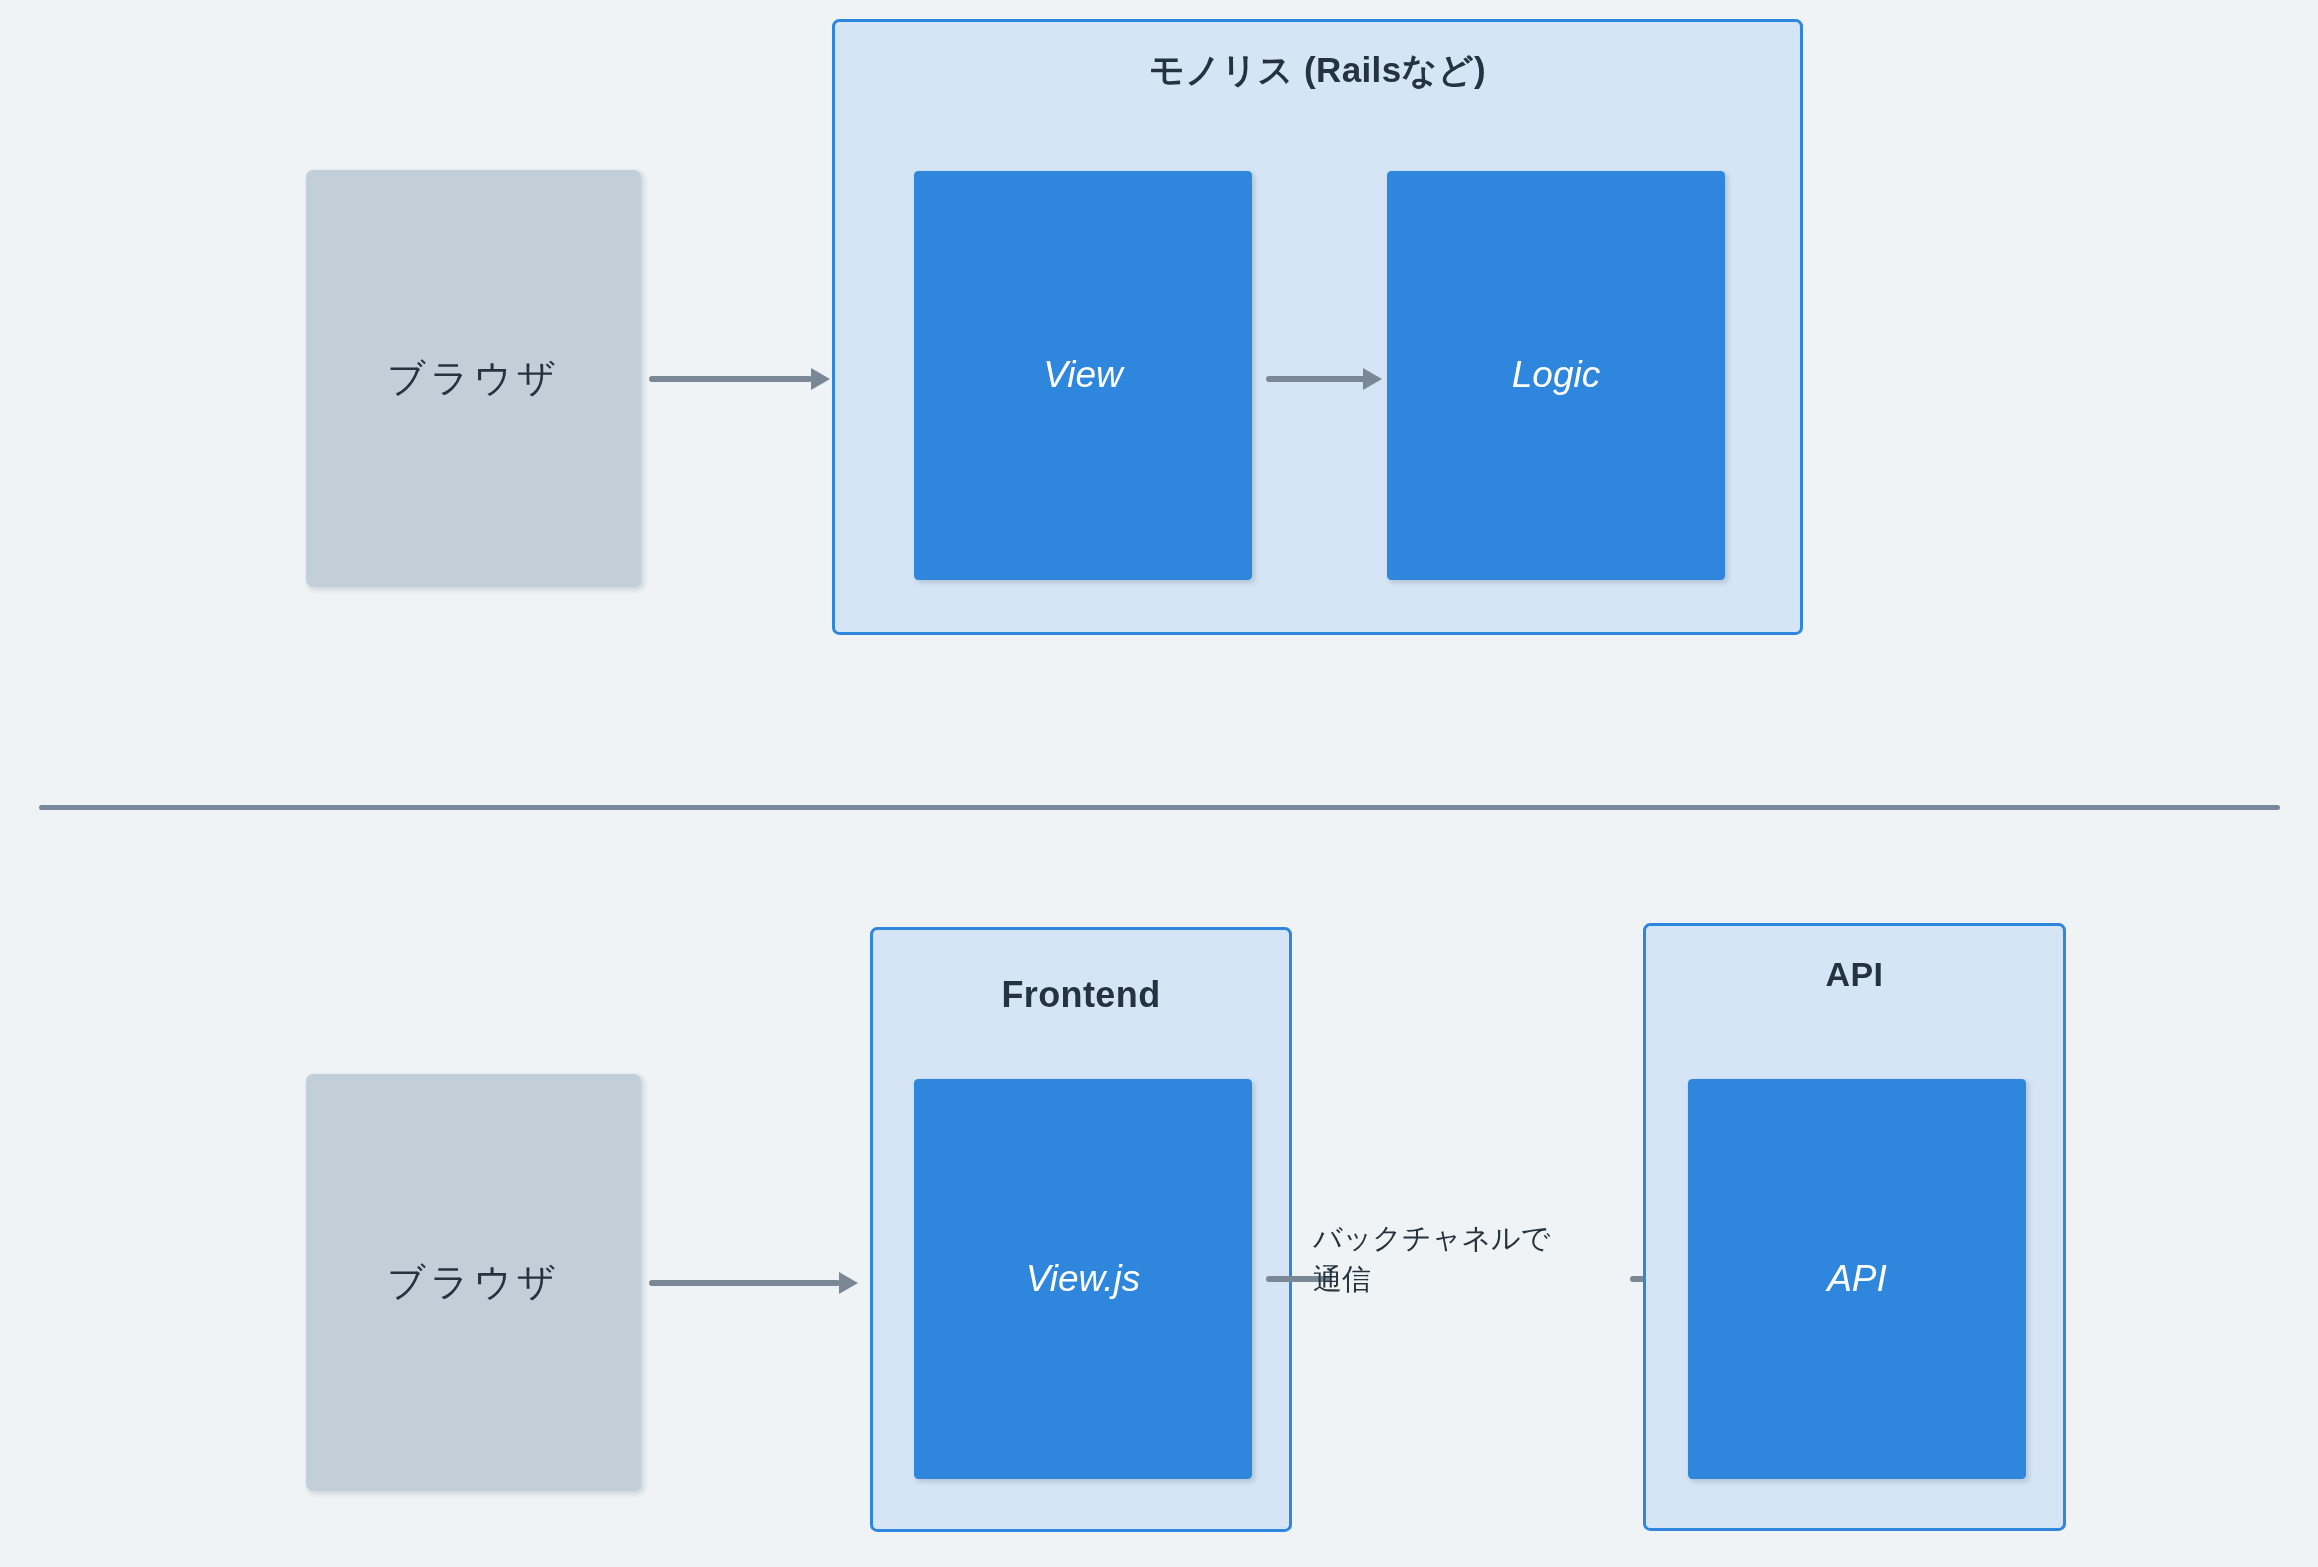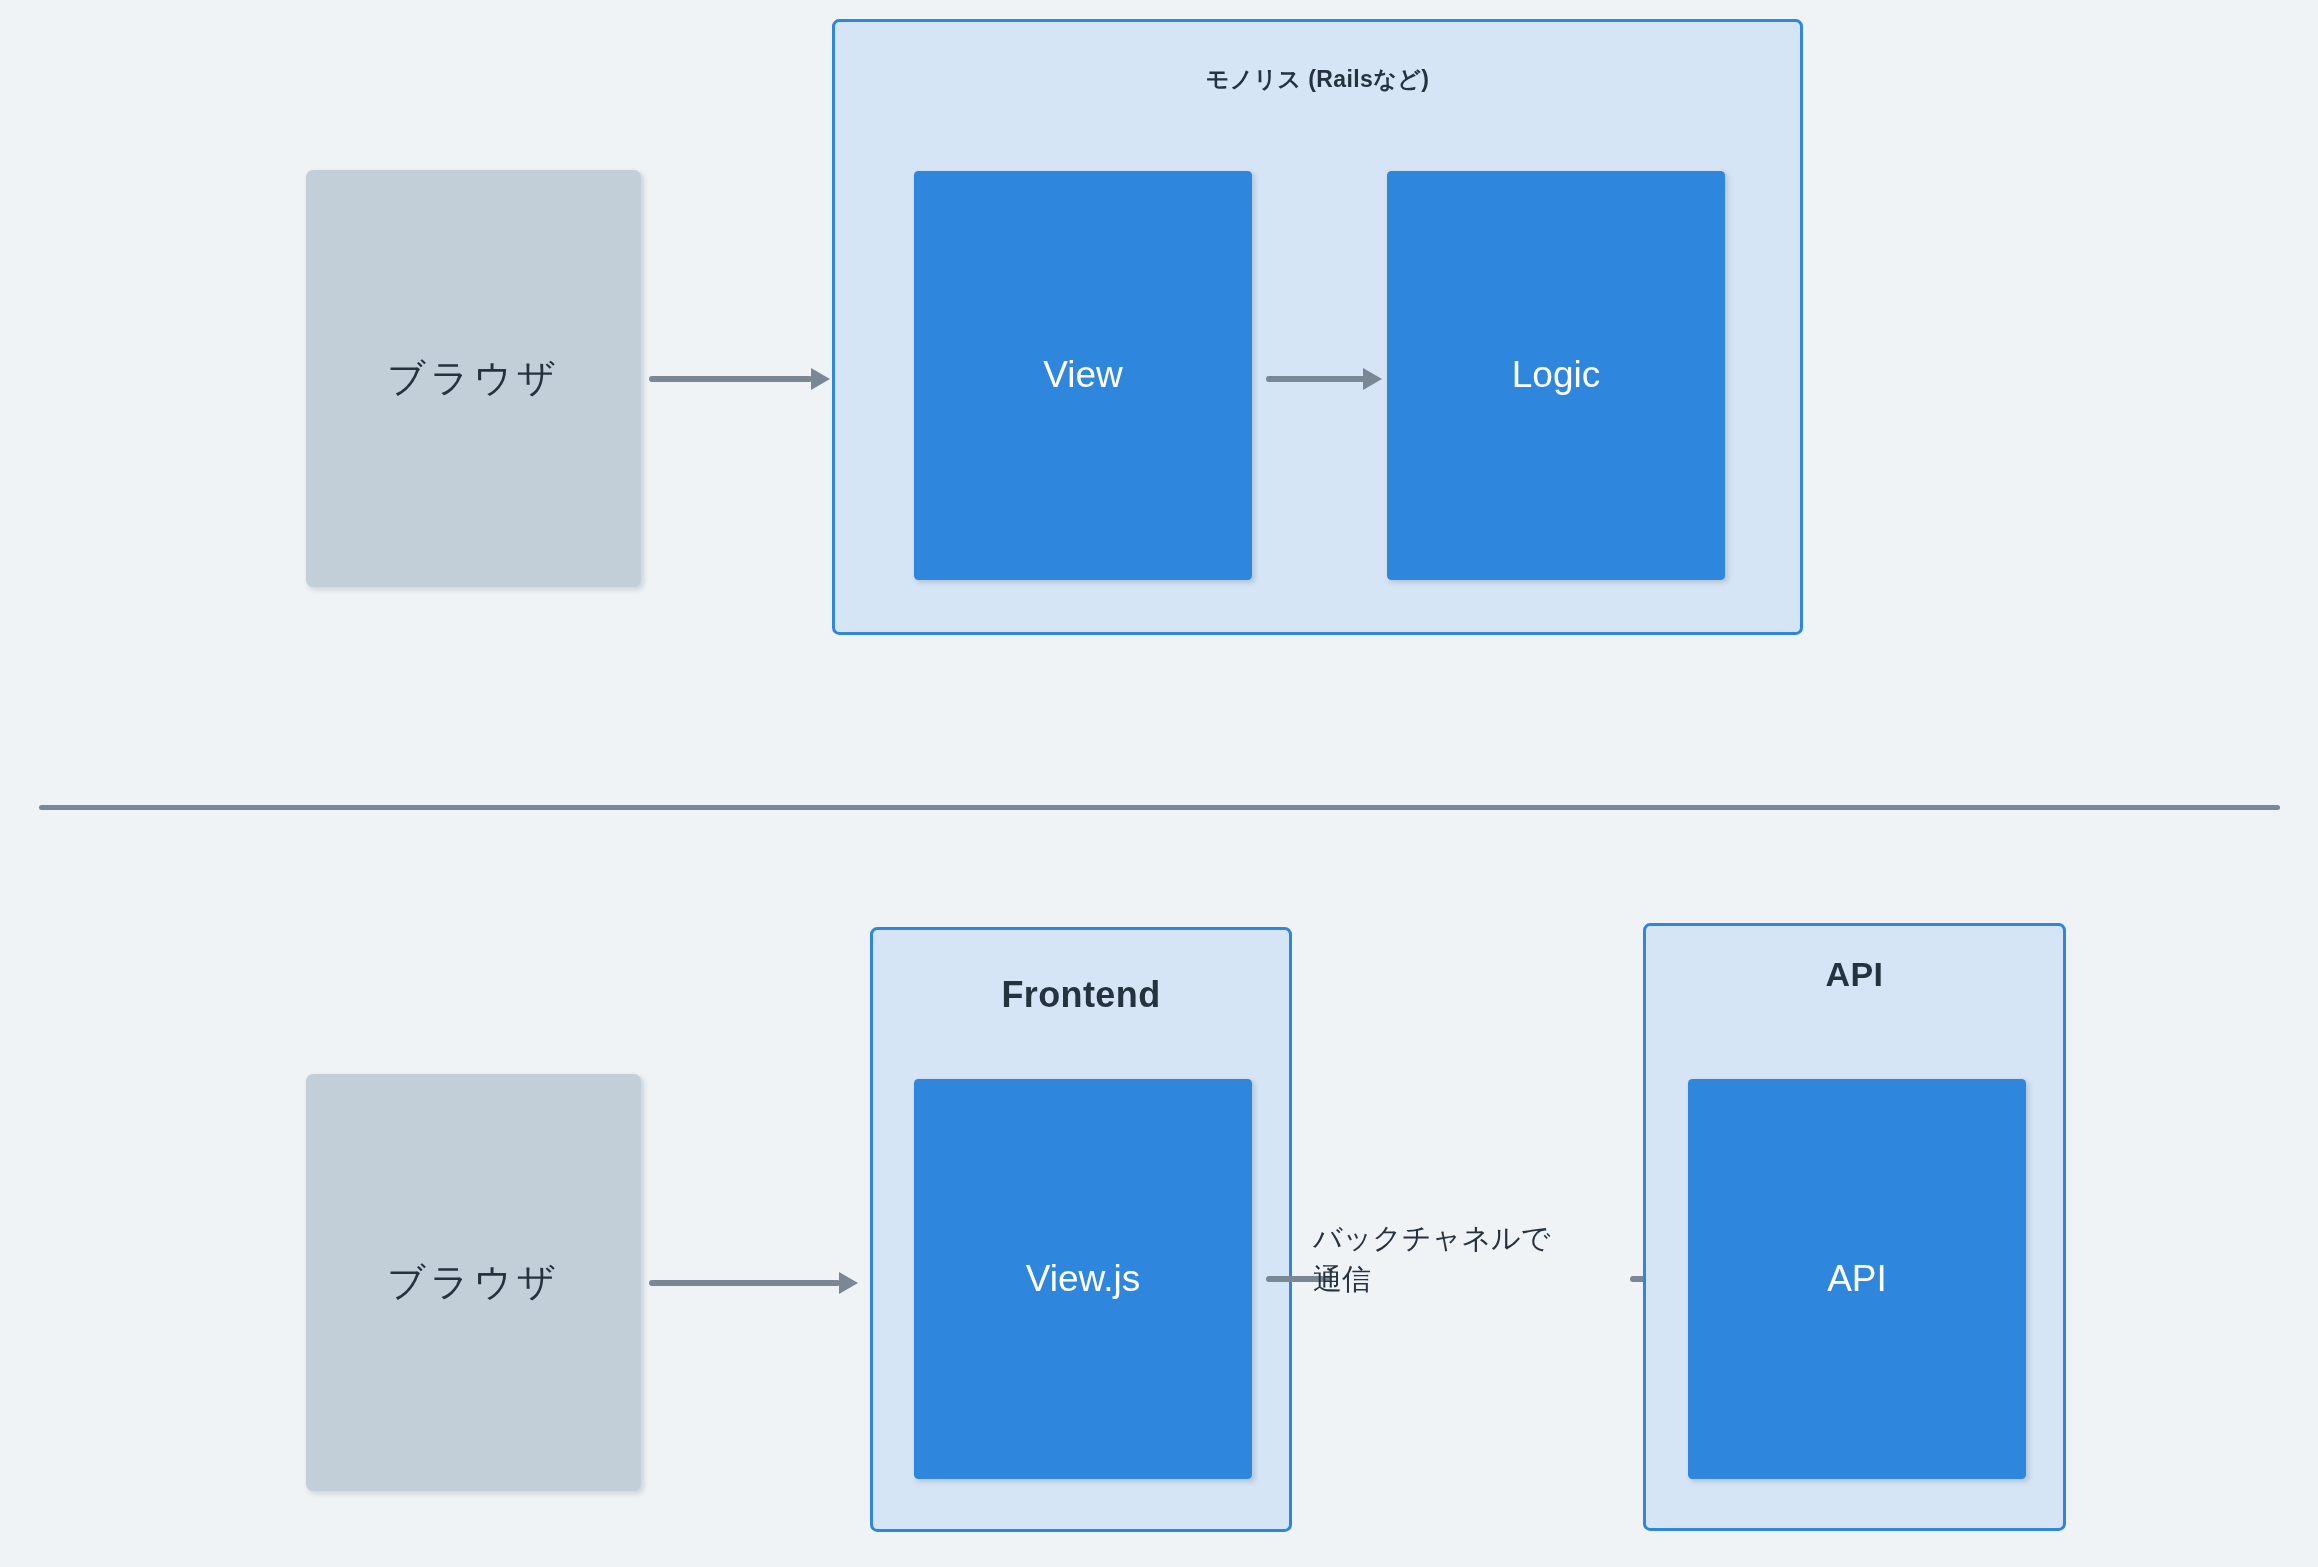--- a/index.html
+++ b/index.html
@@ -41,20 +41,21 @@
 
   
   .node-blue {
     background: #2f86dd;
     border-radius: 4.4px;
     box-shadow: 2.2px 2.9px 5.1px rgba(40,60,80,0.18);
     display: flex;
     align-items: center;
     justify-content: center;
     color: #ffffff;
+    font-style: italic;
   }
   
   .node-gray {
     background: #c2cfd9;
     border-radius: 7px;
     box-shadow: 2.2px 2.9px 5.1px rgba(40,60,80,0.16);
     display: flex;
     align-items: center;
     justify-content: center;
     color: #25333f;
@@ -100,21 +101,21 @@
     line-height: 1.42;
     white-space: pre-line;
   }
 </style>
 </head>
 <body>
 
 <div class="stage">
 
   <div class="abs group-panel" style="left:832px; top:19px; width:971px; height:616px;">
-    <div class="group-title" style="top:42px; font-size:23px;">モノリス (Railsなど)</div>
+    <div class="group-title" style="top:25px; font-size:35px;">モノリス (Railsなど)</div>
   </div>
 
   <div class="abs node-gray" style="left:306px; top:170px; width:335px; height:417px;">
     <span class="node-label node-label-jp">ブラウザ</span>
   </div>
 
   <div>
     <div class="arrow-shaft" style="left:649px; top:376px; width:163px;"></div>
     <div class="arrow-head" style="left:811px; top:368px;"></div>
   </div>

